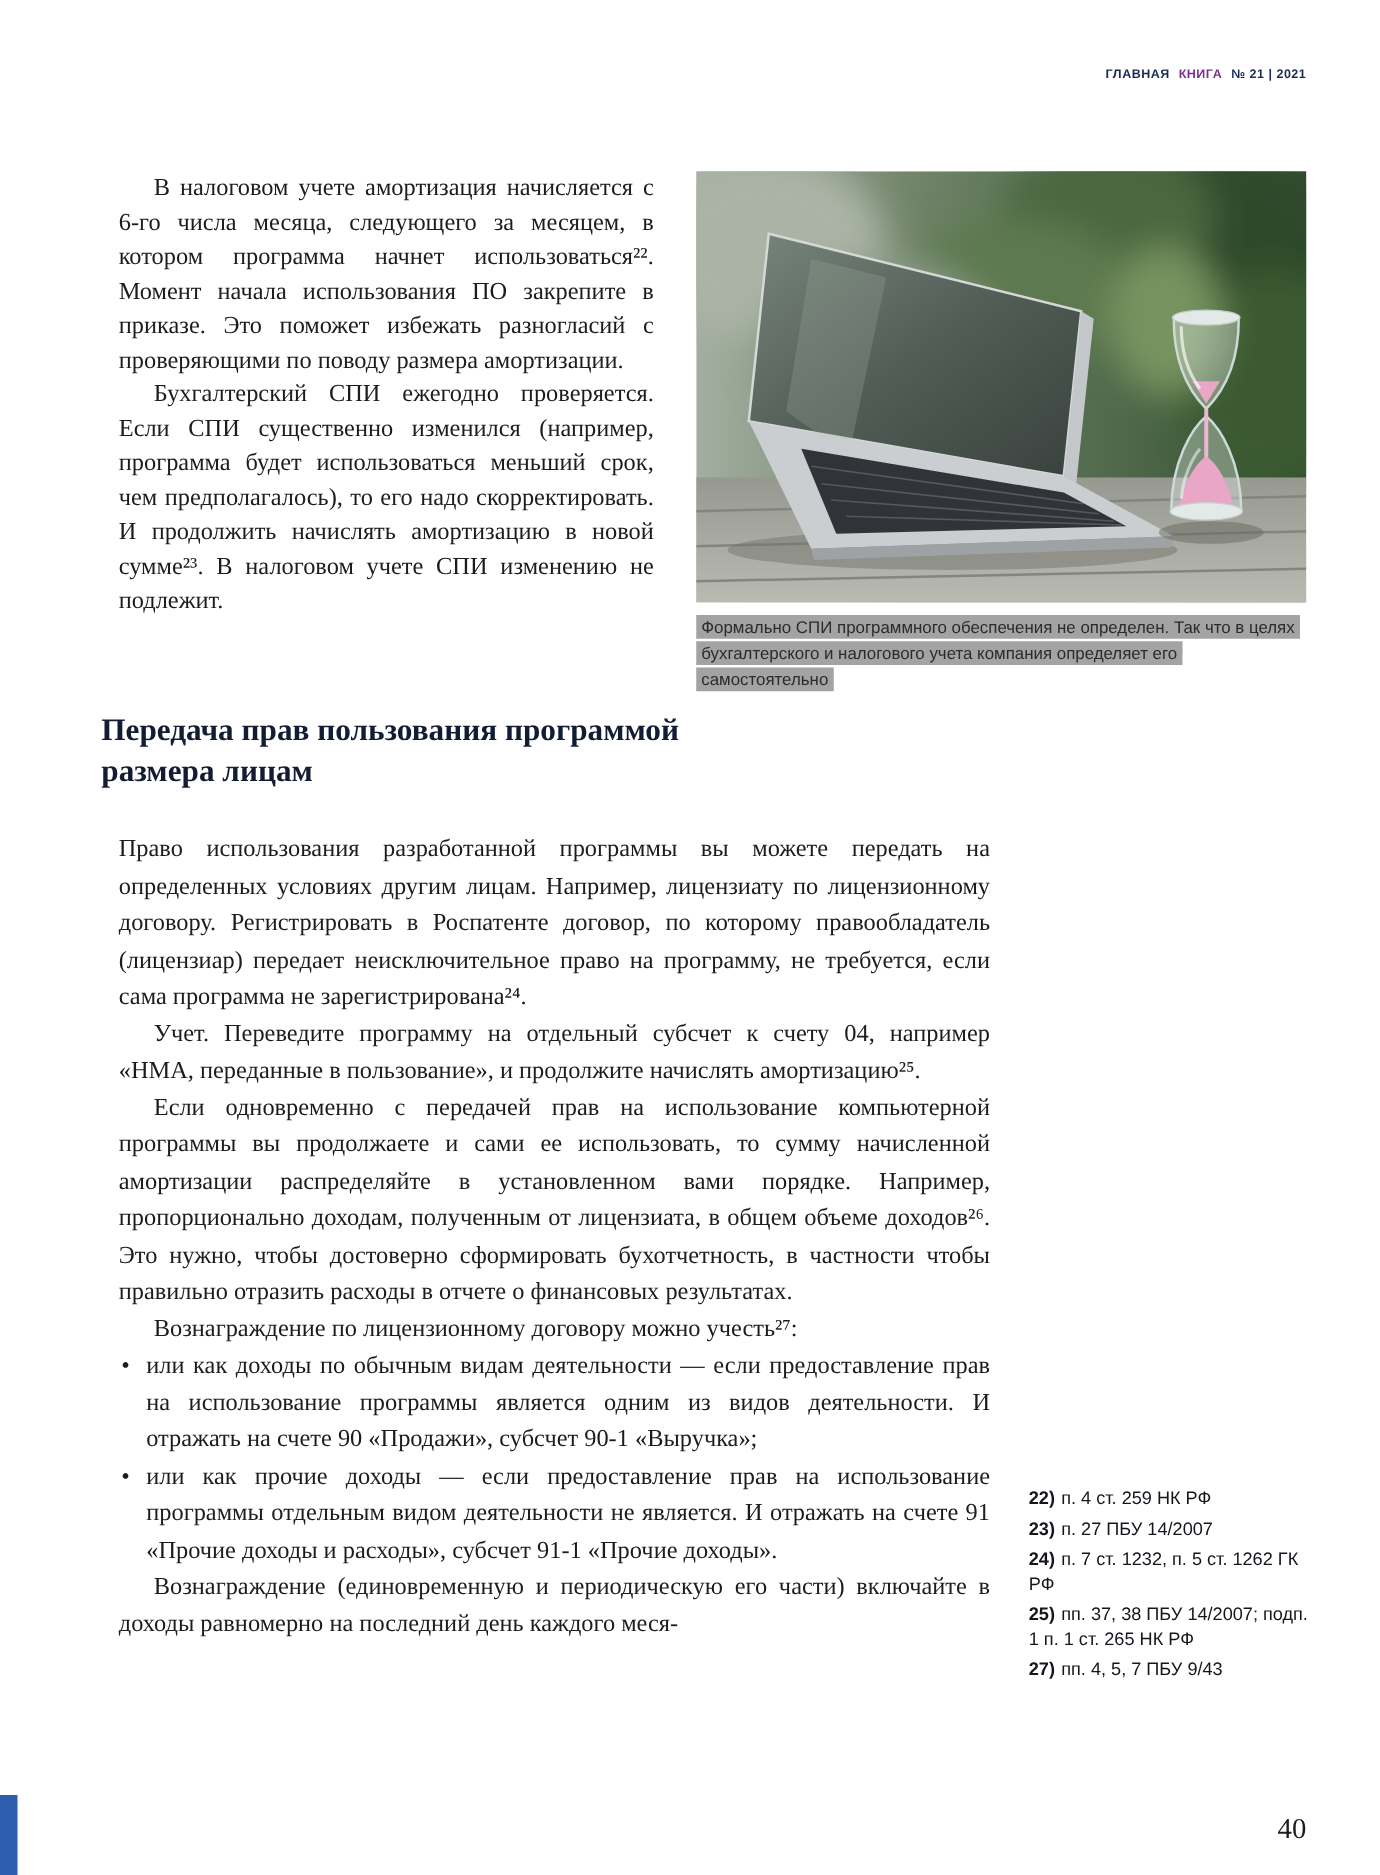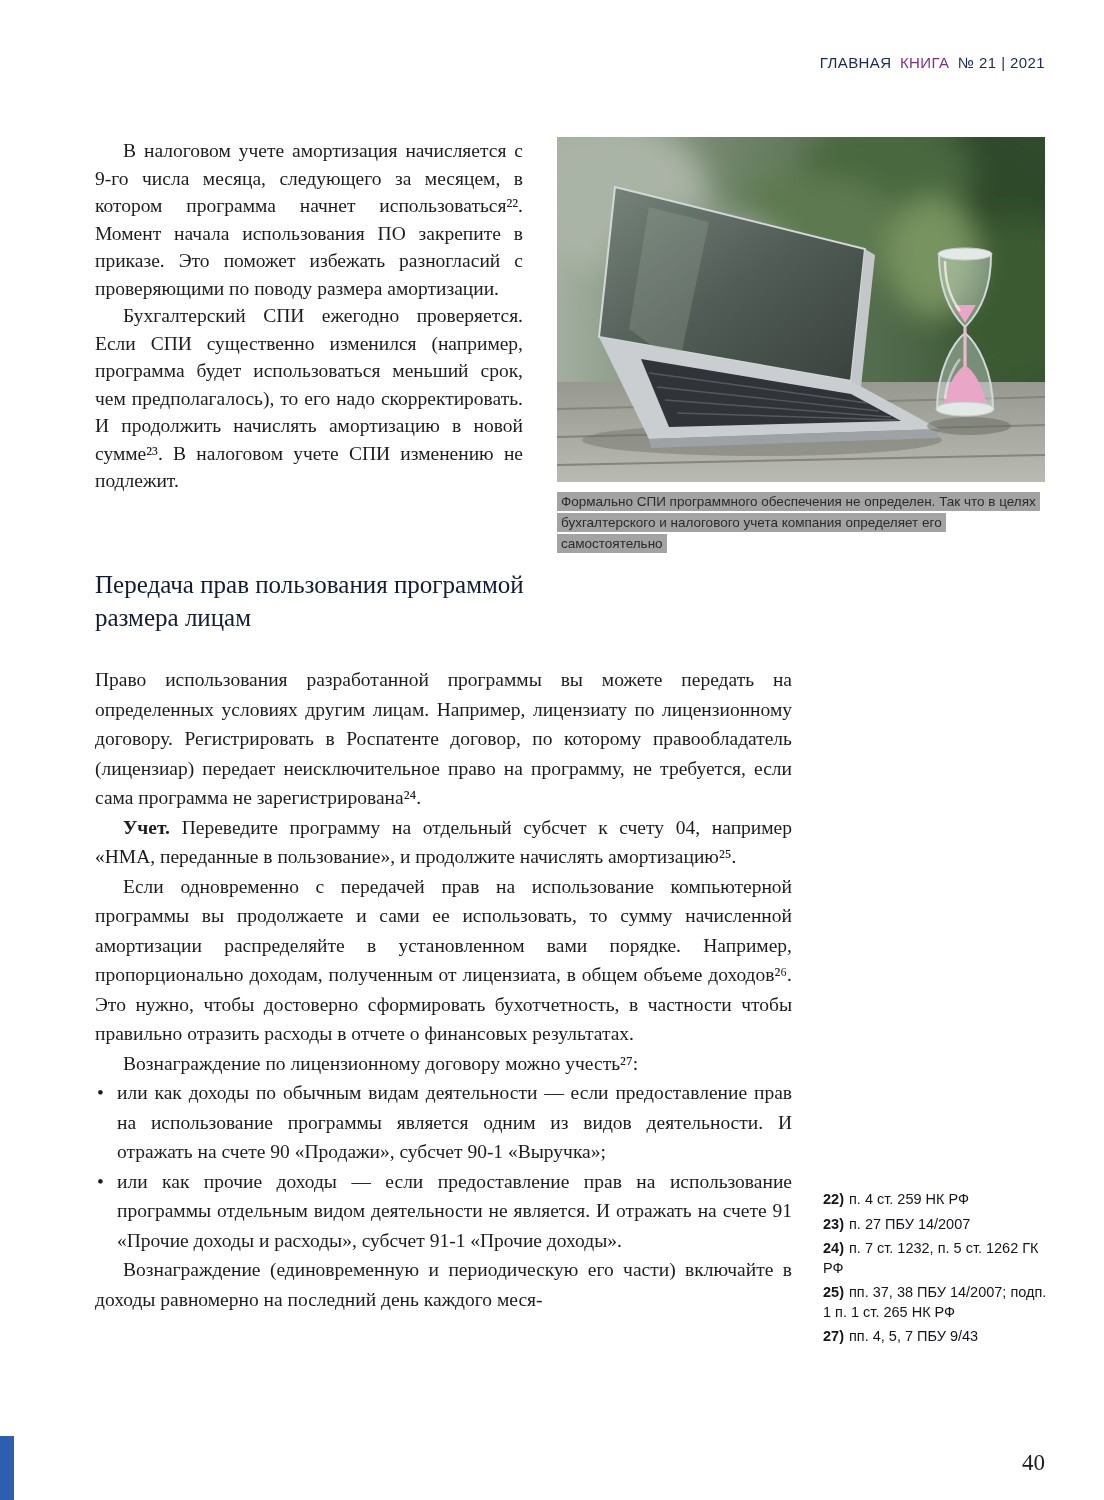--- a/index.html
+++ b/index.html
@@ -10,21 +10,21 @@
     background:#ffffff;
     font-family:"Liberation Serif", serif;
     color:#1c1c1c;
     overflow:hidden;
   }
 
   
   .hdr{
     position:absolute;top:54px;right:59px;
     font-family:"Liberation Sans", sans-serif;
-    font-size:15px;font-weight:normal;letter-spacing:.4px;
+    font-size:10px;font-weight:bold;letter-spacing:.4px;
     color:#1b2a55;
   }
   .hdr .purple{color:#7d2f8c;}
   .hdr span{margin-left:4px;}
 
   
   .intro-row{
     position:absolute;top:137px;left:95px;width:950px;
     display:flex;gap:34px;
   }
@@ -45,37 +45,37 @@
   }
   .hl{
     background:#a3a3a3;
     padding:2px 4px;
     -webkit-box-decoration-break:clone;
     box-decoration-break:clone;
   }
 
   
   .section-heading{
-    position:absolute;top:568px;left:95px;width:760px;
+    position:absolute;top:568px;left:81px;width:760px;
     margin:0;
-    font-size:25px;line-height:33px;font-weight:normal;
+    font-size:25px;line-height:33px;font-weight:bold;
     color:#121c33;
   }
 
   
   .body-col{
     position:absolute;top:648px;left:95px;width:697px;
     font-size:19.5px;line-height:29.5px;
     text-align:justify;
     hyphens:auto;
     margin-top:17px;
   }
   .body-col p{margin:0;}
   .body-col p.indent{text-indent:28px;}
-  .lead-bold{font-weight:bold;}
+  .lead-bold{font-weight:normal;}
 
   .bullets{margin:0;padding:0;list-style:none;}
   .bullets li{
     position:relative;
     padding-left:22px;
     margin:0;
   }
   .bullets li::before{
     content:"\2022";
     position:absolute;left:2px;top:0;
@@ -110,21 +110,21 @@
 <div class="page">
 
   <div class="hdr">
     <span>ГЛАВНАЯ</span>
     <span class="purple">КНИГА</span>
     <span>№ 21 | 2021</span>
   </div>
 
   <div class="intro-row">
     <div class="intro-text">
-      <p>В налоговом учете амортизация начисляется с 9-го числа месяца, следующего за месяцем, в котором программа начнет использоваться²². Момент начала использования ПО закрепите в приказе. Это поможет избежать разногласий с проверяющими по поводу размера амортизации.</p>
+      <p>В налоговом учете амортизация начисляется с 6-го числа месяца, следующего за месяцем, в котором программа начнет использоваться²². Момент начала использования ПО закрепите в приказе. Это поможет избежать разногласий с проверяющими по поводу размера амортизации.</p>
       <p>Бухгалтерский СПИ ежегодно проверяется. Если СПИ существенно изменился (например, программа будет использоваться меньший срок, чем предполагалось), то его надо скорректировать. И продолжить начислять амортизацию в новой сумме²³. В налоговом учете СПИ изменению не подлежит.</p>
     </div>
 
     <figure class="photo">
       <svg viewBox="0 0 488 345" width="488" height="345" role="img">
         <defs>
           <linearGradient id="bgG" x1="0" y1="0" x2="1" y2="0">
             <stop offset="0" stop-color="#a3aea0"></stop>
             <stop offset="0.38" stop-color="#6d8266"></stop>
             <stop offset="1" stop-color="#32502e"></stop>

